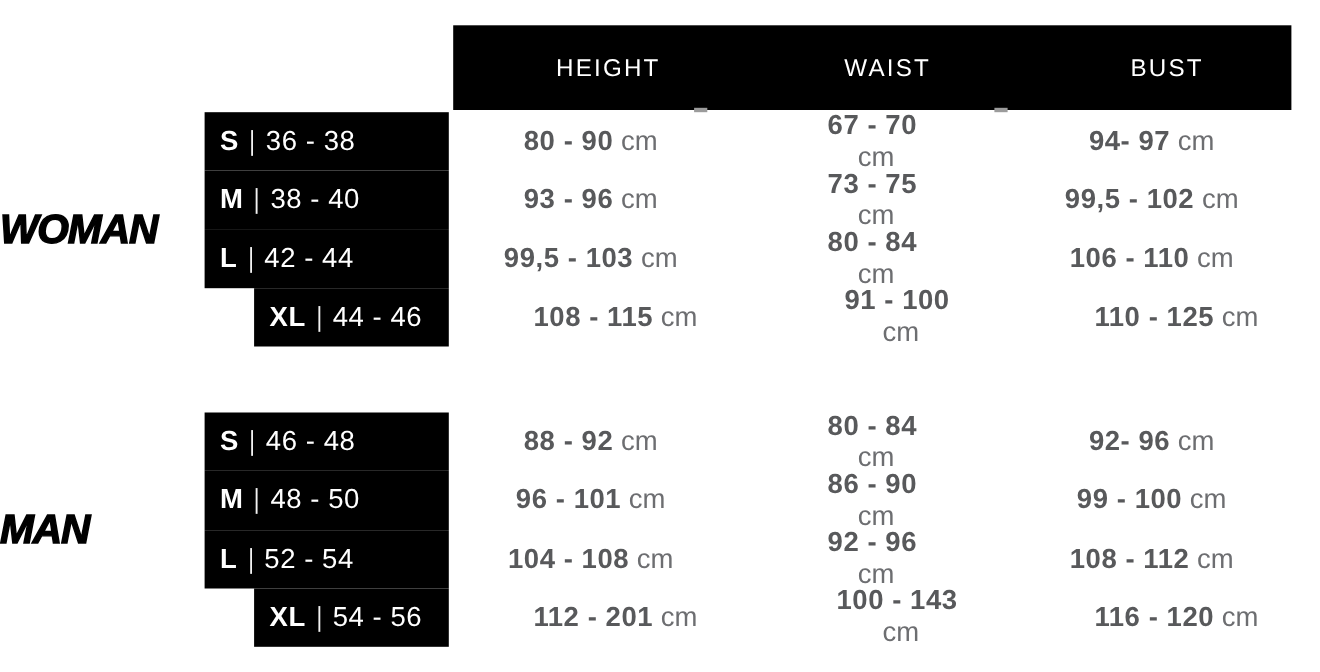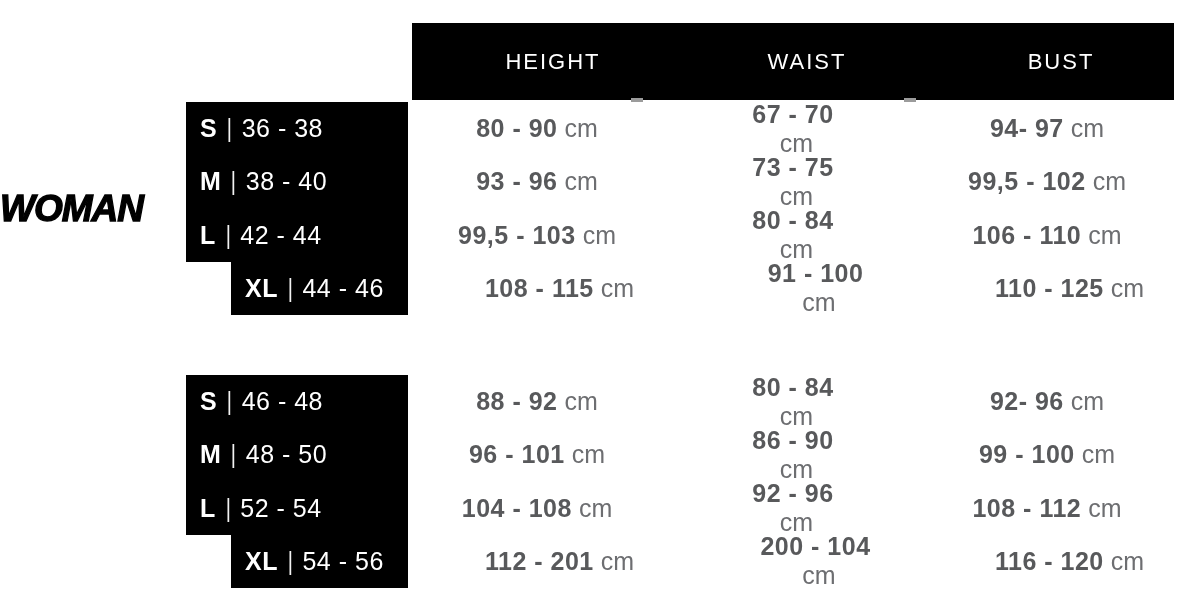--- a/index.html
+++ b/index.html
@@ -191,20 +191,23 @@
       <span class="value-num">91 - 100</span>
       <span class="value-unit">cm</span>
     </div>
     <div class="value-cell col-w r4">
       <span class="value-num">110 - 125</span>
       <span class="value-unit">cm</span>
     </div>
   </section>
 
   <section class="size-section section-man">
+    <div class="group-cell">
+      <span class="group-label">MAN</span>
+    </div>
 
     <div class="size-cell r1">
       <span class="size-letter">S</span>
       <span class="size-sep">|</span>
       <span class="size-range">46 - 48</span>
     </div>
     <div class="value-cell col-h r1">
       <span class="value-num">88 - 92</span>
       <span class="value-unit">cm</span>
     </div>
@@ -256,21 +259,21 @@
     <div class="size-cell r4">
       <span class="size-letter">XL</span>
       <span class="size-sep">|</span>
       <span class="size-range">54 - 56</span>
     </div>
     <div class="value-cell col-h r4">
       <span class="value-num">112 - 201</span>
       <span class="value-unit">cm</span>
     </div>
     <div class="value-cell col-b r4">
-      <span class="value-num">200 - 104</span>
+      <span class="value-num">100 - 143</span>
       <span class="value-unit">cm</span>
     </div>
     <div class="value-cell col-w r4">
       <span class="value-num">116 - 120</span>
       <span class="value-unit">cm</span>
     </div>
   </section>
 
 </div>
 

